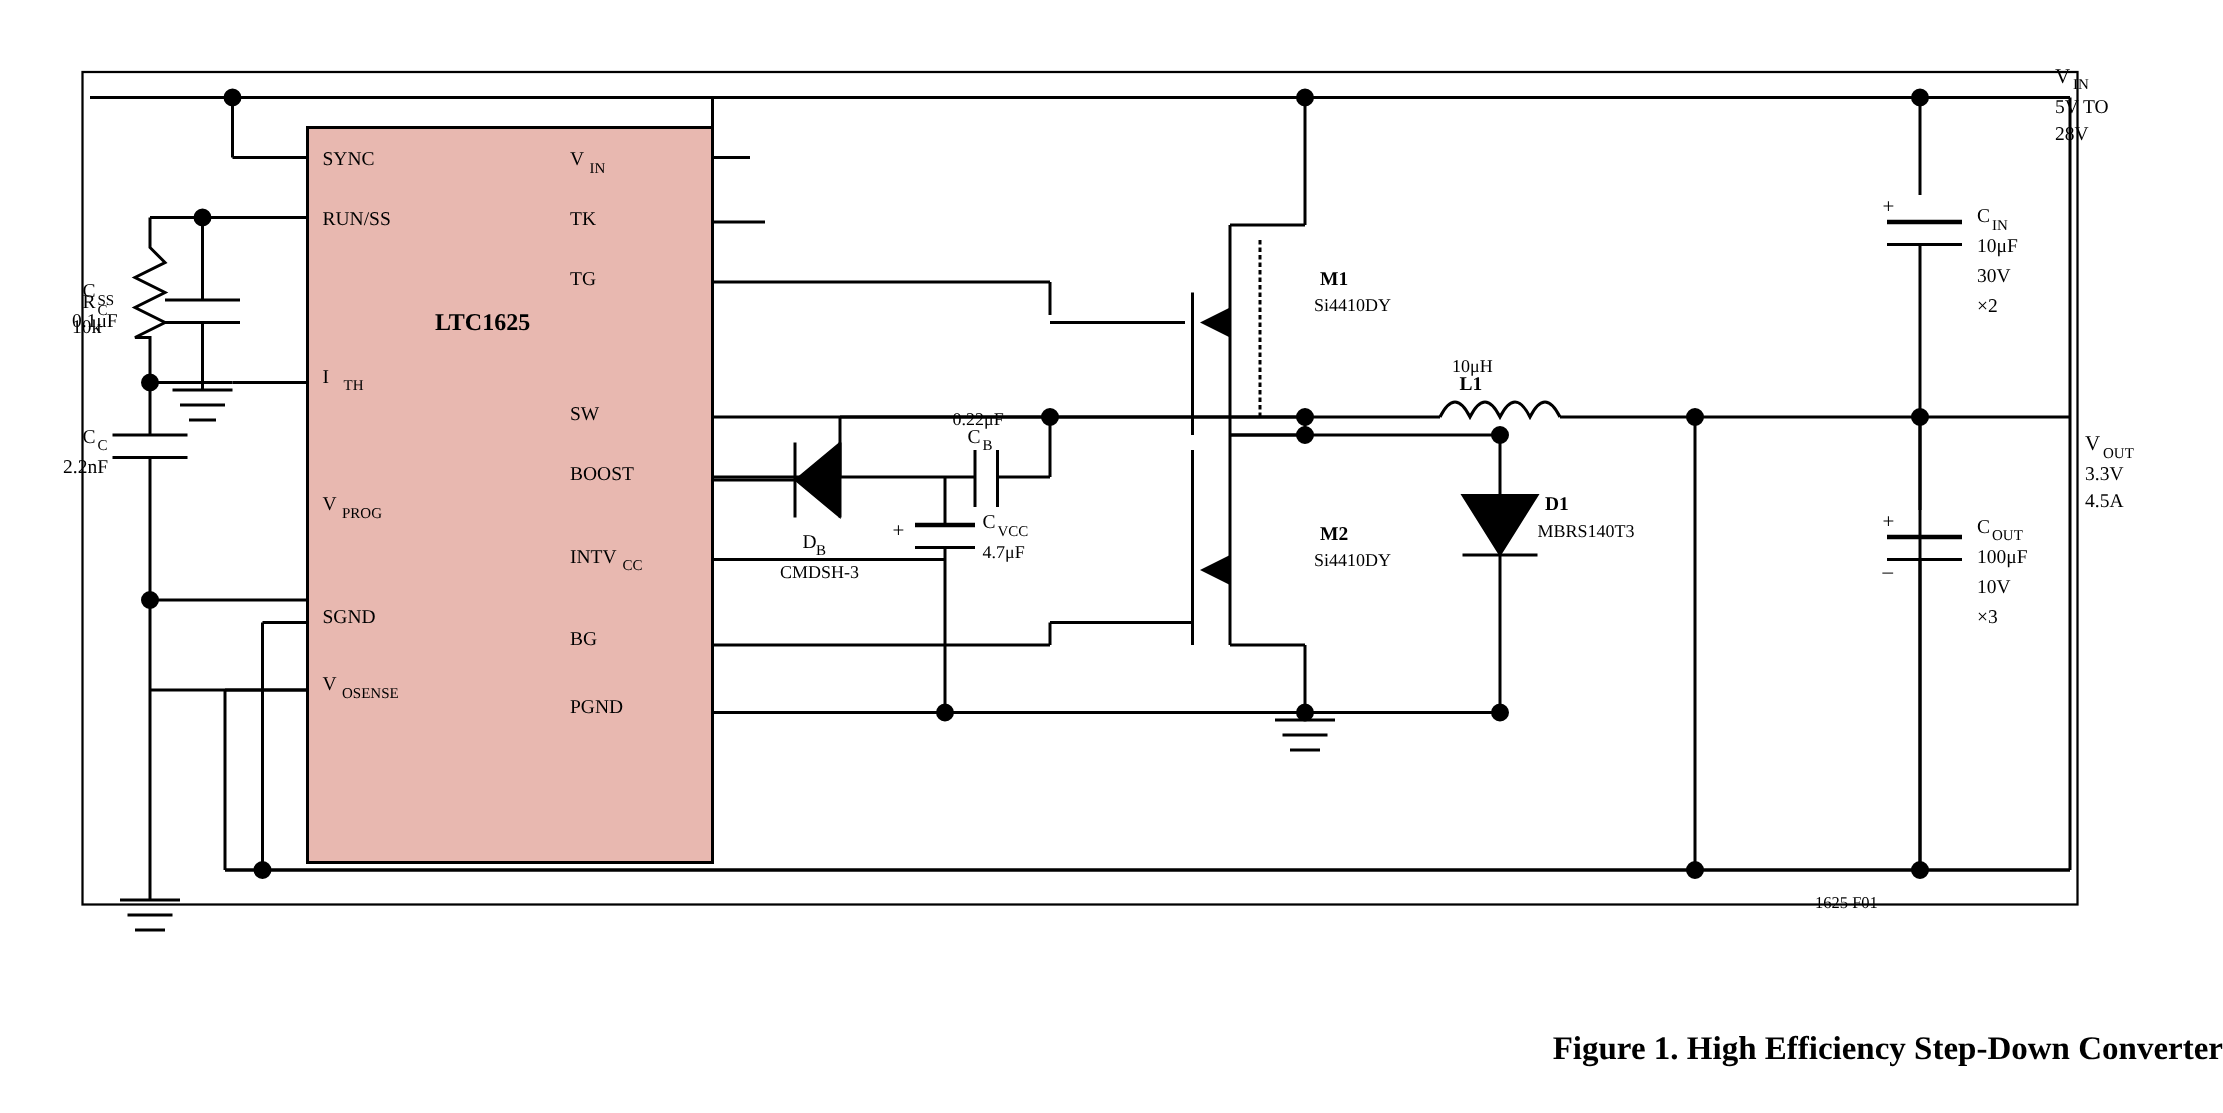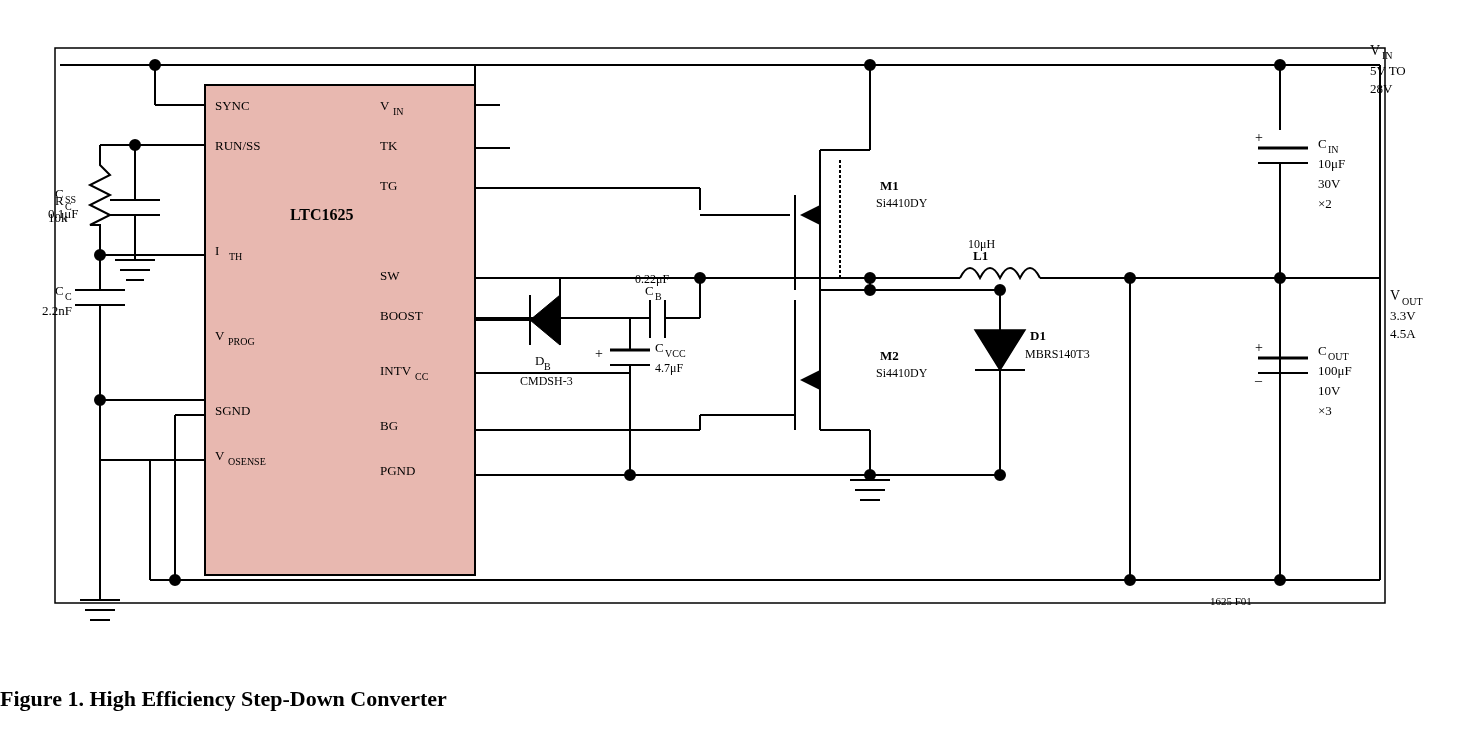--- a/index.html
+++ b/index.html
@@ -15,21 +15,21 @@
       width: 1482px;
       height: 742px;
       position: relative;
       background: #fff;
     }
     .figure-caption {
       position: absolute;
       bottom: 30px;
       left: 0;
       right: 0;
-      text-align: left;
+      text-align: right;
       font-size: 22px;
       font-weight: bold;
       color: #000;
     }
     svg {
       position: absolute;
       top: 0;
       left: 0;
       width: 1482px;
       height: 680px;

